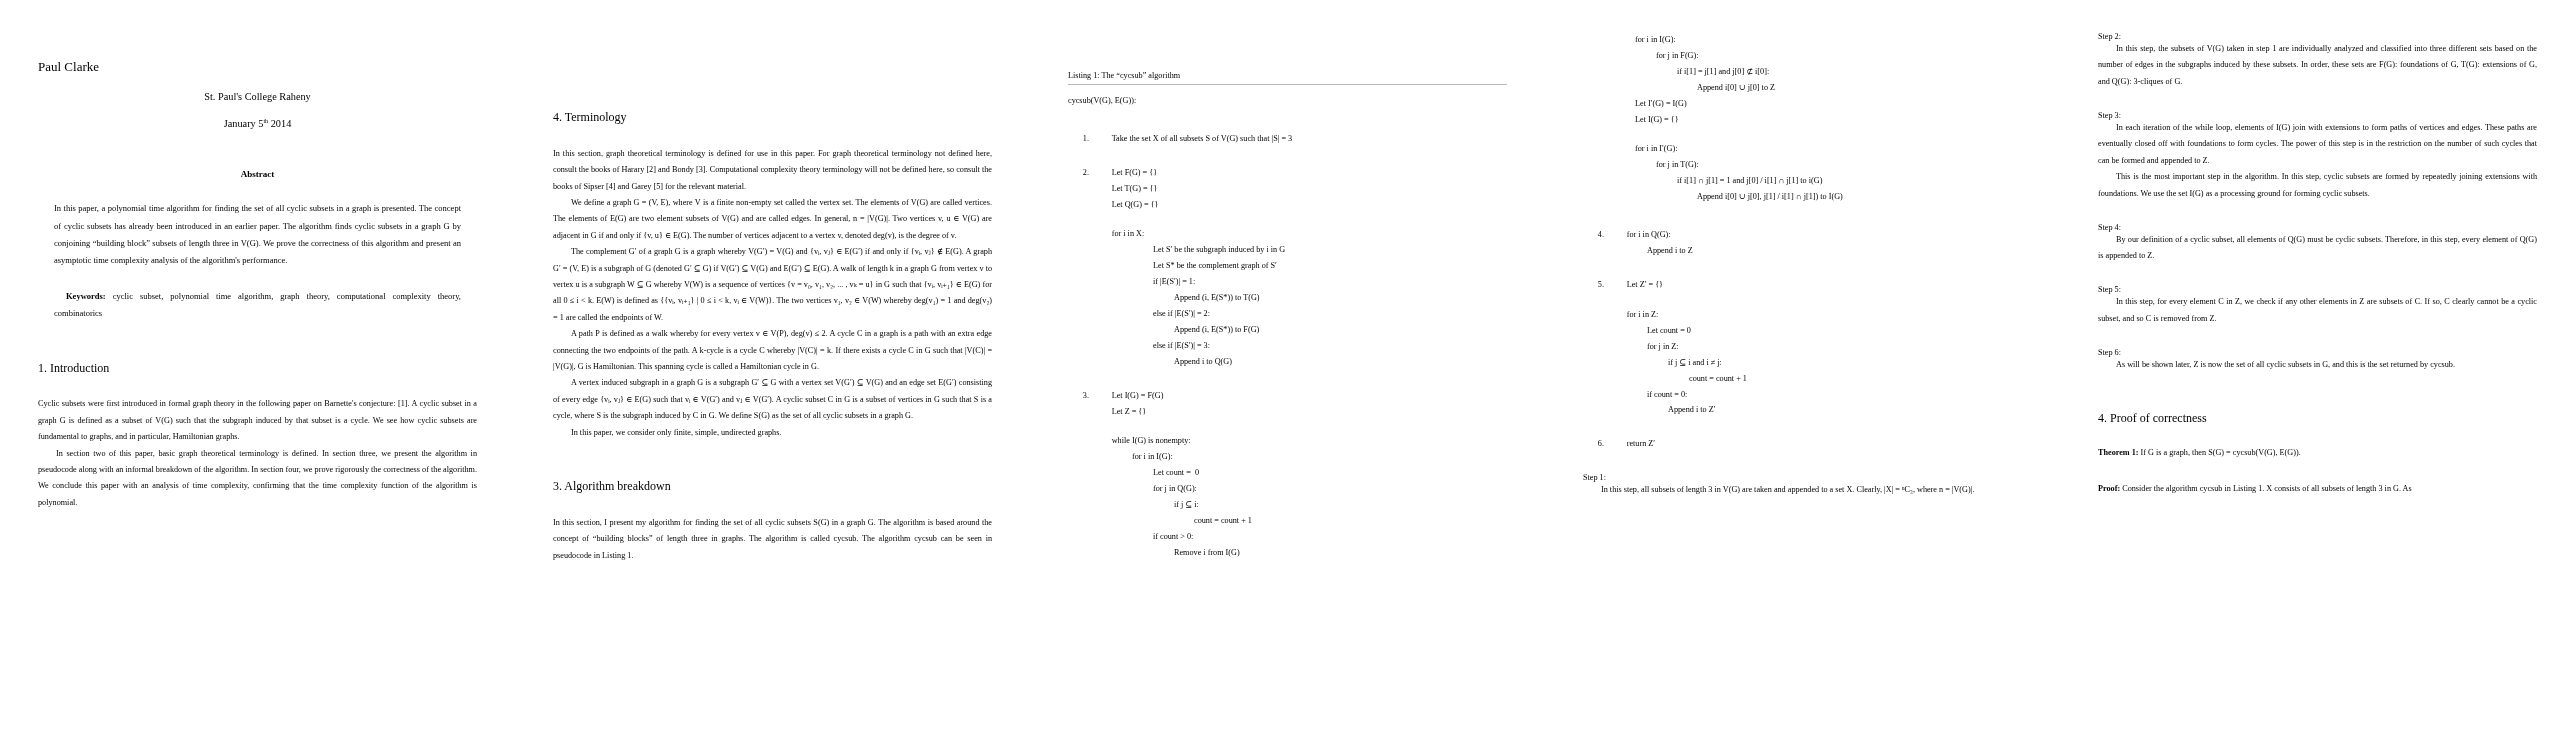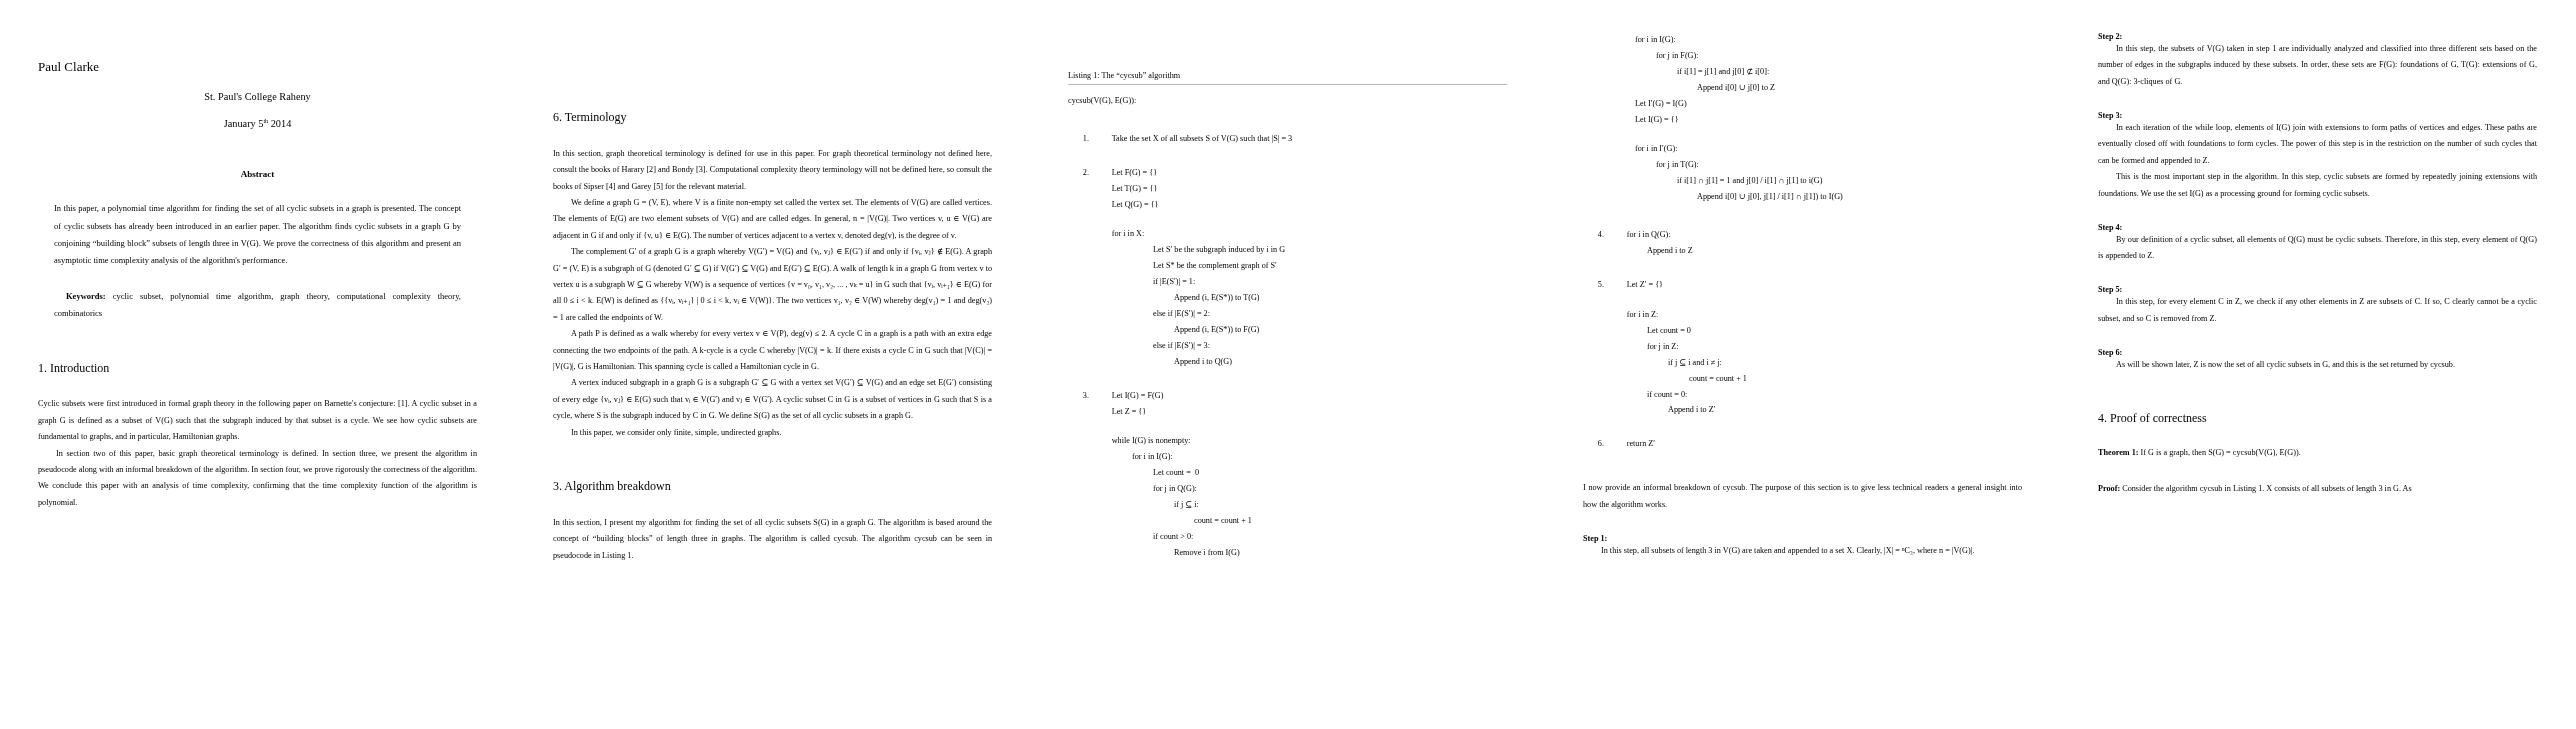--- a/index.html
+++ b/index.html
@@ -111,21 +111,21 @@
   .i3 { padding-left: 41px; }
   .i4 { padding-left: 62px; }
   .i5 { padding-left: 83px; }
   .i6 { padding-left: 103px; }
   .blank { display:block; height: 13.4px; }
   .code-free { font-size: 8.2px; line-height: 1.95; }
   .code-free .ln { padding-left: 52px; }
   .code-free .ln.i2 { padding-left: 73px; }
   .code-free .ln.i3 { padding-left: 94px; }
   .code-free .ln.i4 { padding-left: 114px; }
-  .step-head { font-size: 8.2px; margin-top: 0; font-weight: bold; }
+  .step-head { font-size: 8.2px; margin-top: 0; }
   .step-block { margin-top: 20.7px; }
   .thm { font-size: 8.2px; line-height: 2.0; text-align: justify; margin-top: 19.4px; }
   .thm b { font-weight: bold; }
 </style>
 </head>
 <body>
 
 <div class="page">
 
   <div class="col">
@@ -136,21 +136,21 @@
     <div class="abstract-head">Abstract</div>
     <div class="abstract-body">In this paper, a polynomial time algorithm for finding the set of all cyclic subsets in a graph is presented. The concept of cyclic subsets has already been introduced in an earlier paper. The algorithm finds cyclic subsets in a graph G by conjoining “building block” subsets of length three in V(G). We prove the correctness of this algorithm and present an asymptotic time complexity analysis of the algorithm's performance.</div>
     <div class="keywords"><b>Keywords:</b><span> cyclic subset, polynomial time algorithm, graph theory, computational complexity theory, combinatorics</span></div>
 
     <h2 class="sec-head">1. Introduction</h2>
     <p class="body first">Cyclic subsets were first introduced in formal graph theory in the following paper on Barnette's conjecture: [1]. A cyclic subset in a graph G is defined as a subset of V(G) such that the subgraph induced by that subset is a cycle. We see how cyclic subsets are fundamental to graphs, and in particular, Hamiltonian graphs.</p>
     <p class="body ind">In section two of this paper, basic graph theoretical terminology is defined. In section three, we present the algorithm in pseudocode along with an informal breakdown of the algorithm. In section four, we prove rigorously the correctness of the algorithm. We conclude this paper with an analysis of time complexity, confirming that the time complexity function of the algorithm is polynomial.</p>
   </div>
 
   <div class="col">
-    <h2 class="sec-head" style="margin-top:78px">6. Terminology</h2>
+    <h2 class="sec-head" style="margin-top:78px">4. Terminology</h2>
     <p class="body first">In this section, graph theoretical terminology is defined for use in this paper. For graph theoretical terminology not defined here, consult the books of Harary [2] and Bondy [3]. Computational complexity theory terminology will not be defined here, so consult the books of Sipser [4] and Garey [5] for the relevant material.</p>
     <p class="body ind">We define a graph G = (V, E), where V is a finite non-empty set called the vertex set. The elements of V(G) are called vertices. The elements of E(G) are two element subsets of V(G) and are called edges. In general, n = |V(G)|. Two vertices v, u ∈ V(G) are adjacent in G if and only if {v, u} ∈ E(G). The number of vertices adjacent to a vertex v, denoted deg(v), is the degree of v.</p>
     <p class="body ind">The complement G′ of a graph G is a graph whereby V(G′) = V(G) and {vᵢ, vⱼ} ∈ E(G′) if and only if {vᵢ, vⱼ} ∉ E(G). A graph G′ = (V, E) is a subgraph of G (denoted G′ ⊆ G) if V(G′) ⊆ V(G) and E(G′) ⊆ E(G). A walk of length k in a graph G from vertex v to vertex u is a subgraph W ⊆ G whereby V(W) is a sequence of vertices {v = v₀, v₁, v₂, ... , vₖ = u} in G such that {vᵢ, vᵢ₊₁} ∈ E(G) for all 0 ≤ i &lt; k. E(W) is defined as {{vᵢ, vᵢ₊₁} | 0 ≤ i &lt; k, vᵢ ∈ V(W)}. The two vertices v₁, v₂ ∈ V(W) whereby deg(v₁) = 1 and deg(v₂) = 1 are called the endpoints of W.</p>
     <p class="body ind">A path P is defined as a walk whereby for every vertex v ∈ V(P), deg(v) ≤ 2. A cycle C in a graph is a path with an extra edge connecting the two endpoints of the path. A k-cycle is a cycle C whereby |V(C)| = k. If there exists a cycle C in G such that |V(C)| = |V(G)|, G is Hamiltonian. This spanning cycle is called a Hamiltonian cycle in G.</p>
     <p class="body ind">A vertex induced subgraph in a graph G is a subgraph G′ ⊆ G with a vertex set V(G′) ⊆ V(G) and an edge set E(G′) consisting of every edge {vᵢ, vⱼ} ∈ E(G) such that vᵢ ∈ V(G′) and vⱼ ∈ V(G′). A cyclic subset C in G is a subset of vertices in G such that S is a cycle, where S is the subgraph induced by C in G. We define S(G) as the set of all cyclic subsets in a graph G.</p>
     <p class="body ind">In this paper, we consider only finite, simple, undirected graphs.</p>
 
     <h2 class="sec-head">3. Algorithm breakdown</h2>
     <p class="body first">In this section, I present my algorithm for finding the set of all cyclic subsets S(G) in a graph G. The algorithm is based around the concept of “building blocks” of length three in graphs. The algorithm is called cycsub. The algorithm cycsub can be seen in pseudocode in Listing 1.</p>
   </div>
@@ -222,21 +222,20 @@
           <span class="ln i3">for j in Z:</span>
           <span class="ln i4">if j ⊆ i and i ≠ j:</span>
           <span class="ln i5">count = count + 1</span>
           <span class="ln i3">if count = 0:</span>
           <span class="ln i4">Append i to Z′</span>
         </li>
         <li>
           <span class="ln i2">return Z′</span>
         </li>
       </ol>
-    <p class="body" style="margin-top:28px">I now provide an informal breakdown of cycsub. The purpose of this section is to give less technical readers a general insight into how the algorithm works.</p>
     <div class="step-block">
       <div class="step-head">Step 1:</div>
       <p class="body ind">In this step, all subsets of length 3 in V(G) are taken and appended to a set X. Clearly, |X| = ⁿC₃, where n = |V(G)|.</p>
     </div>
   </div>
 
   <div class="col">
     <div class="step-block" style="margin-top:0">
       <div class="step-head">Step 2:</div>
       <p class="body ind">In this step, the subsets of V(G) taken in step 1 are individually analyzed and classified into three different sets based on the number of edges in the subgraphs induced by these subsets. In order, these sets are F(G): foundations of G, T(G): extensions of G, and Q(G): 3-cliques of G.</p>

